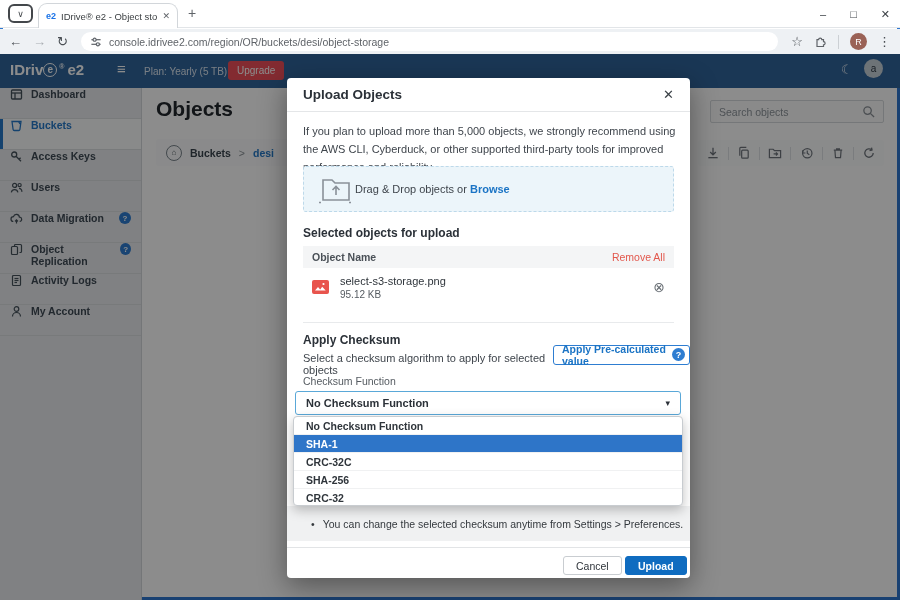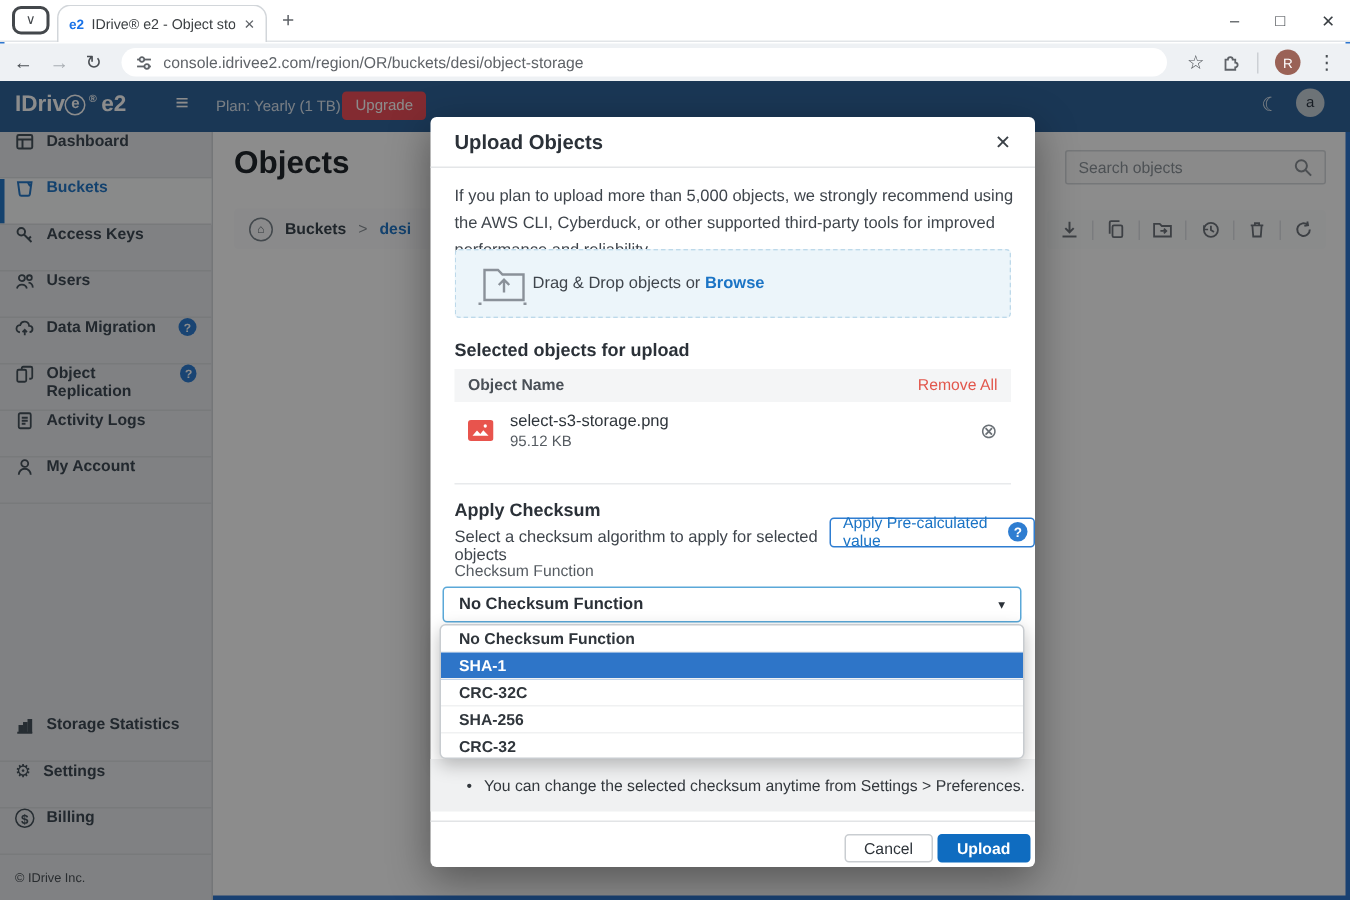--- a/index.html
+++ b/index.html
@@ -89,21 +89,21 @@
   .remove-all { margin-left:auto; color:#e2574c; font-weight:normal; cursor:pointer; }
   .file-row { position:absolute; left:16px; top:190px; width:371px; height:38px; display:flex; align-items:center; padding:0 9px; gap:11px; }
   .file-meta { display:flex; flex-direction:column; gap:2px; }
   .file-name { font-size:11px; color:#2f353b; }
   .file-size { font-size:10px; color:#555b61; }
   .remove-file { margin-left:auto; font-size:14px; color:#6a7076; cursor:pointer; }
   .m-divider { position:absolute; left:16px; top:244px; width:371px; height:1px; background:#e8eaec; }
   .chk-heading { position:absolute; left:16px; top:255px; font-size:12px; font-weight:bold; color:#2b3138; }
   .chk-sub { position:absolute; left:16px; top:274px; width:245px; font-size:11px; color:#3f454c; }
   .apply-btn { position:absolute; left:266px; top:267px; height:20px; padding:0 8px; border:1px solid #2e7dd1; border-radius:3px;
-               color:#1b74c5; font-size:10.5px; font-weight:normal; display:flex; align-items:center; background:#fff; cursor:pointer; }
+               color:#1b74c5; font-size:10.5px; font-weight:bold; display:flex; align-items:center; background:#fff; cursor:pointer; }
   .help-q { position:absolute; left:385px; top:270px; width:13px; height:13px; border-radius:50%; background:#2e7dd1; color:#fff;
             font-size:9px; font-weight:bold; display:flex; align-items:center; justify-content:center; cursor:pointer; }
   .field-label { position:absolute; left:16px; top:297px; font-size:10.5px; color:#555b61; }
   .cselect { position:absolute; left:8px; top:313px; width:386px; height:24px; border:1.5px solid #5aa8d8; border-radius:3px; background:#fff;
              display:flex; align-items:center; padding:0 10px; font-size:11px; font-weight:bold; color:#2b3138; cursor:pointer; }
   .caret { margin-left:auto; font-size:9px; color:#2b3138; }
   .dropdown { position:absolute; left:6px; top:338px; width:390px; height:90px; background:#fff; border:1px solid #c8ccd0; border-radius:4px;
               box-shadow:0 4px 12px rgba(0,0,0,.25); overflow:hidden; z-index:5; }
   .opt { height:18px; display:flex; align-items:center; padding:0 12px; font-size:10.5px; font-weight:bold; color:#2f353b;
          border-bottom:1px solid #f0f1f2; cursor:pointer; }
@@ -165,21 +165,21 @@
   </div>
 
   <div class="app-header"></div>
   <div class="logo">
     <span>IDriv</span>
       <span class="logo-e">e</span>
       <sup>®</sup>
       <span>e2</span>
   </div>
   <div class="hamburger">≡</div>
-  <div class="plan">Plan: Yearly (1 TB)</div>
+  <div class="plan">Plan: Yearly (5 TB)</div>
   <div class="upgrade-btn">Upgrade</div>
   <div class="moon">☾</div>
   <div class="avatarA">a</div>
 
   <div class="sidebar">
     <div class="sb-item">
       <svg width="13" height="13" viewBox="0 0 13 13">
           <g fill="none" stroke="#46525c" stroke-width="1.3">
             <rect x="1.5" y="2" width="10" height="9" rx="1"></rect>
             <line x1="1.5" y1="5" x2="11.5" y2="5"></line>
@@ -248,42 +248,20 @@
     <div class="sb-item">
       <svg width="13" height="13" viewBox="0 0 13 13">
           <g fill="none" stroke="#46525c" stroke-width="1.2">
             <circle cx="6.5" cy="4" r="2.3"></circle>
             <path d="M2.5 11.5 a4 4 0 0 1 8 0"></path>
           </g>
         </svg>
       <span>My Account</span>
     </div>
 
-    <div class="sb-footer">
-      <div class="sb-item">
-        <svg width="13" height="13" viewBox="0 0 13 13">
-            <g stroke="#46525c" stroke-width="1.3" fill="#46525c">
-              <line x1="1.5" y1="11.5" x2="11.5" y2="11.5" fill="none"></line>
-              <rect x="3" y="7" width="1.8" height="4"></rect>
-              <rect x="6" y="5" width="1.8" height="6"></rect>
-              <rect x="9" y="3" width="1.8" height="8"></rect>
-            </g>
-          </svg>
-        <span>Storage Statistics</span>
-      </div>
-      <div class="sb-item">
-        <span class="g-ic">⚙</span>
-        <span>Settings</span>
-      </div>
-      <div class="sb-item">
-        <span class="dollar-ic">$</span>
-        <span>Billing</span>
-      </div>
-      <div class="sb-copy">© IDrive Inc.</div>
-    </div>
   </div>
 
   <div class="page-title">Objects</div>
   <div class="breadcrumb">
     <span class="bc-home">⌂</span>
     <span class="bc-root">Buckets</span>
     <span class="bc-sep">&gt;</span>
     <span class="bc-cur">desi</span>
   </div>
   <div class="search-box">

